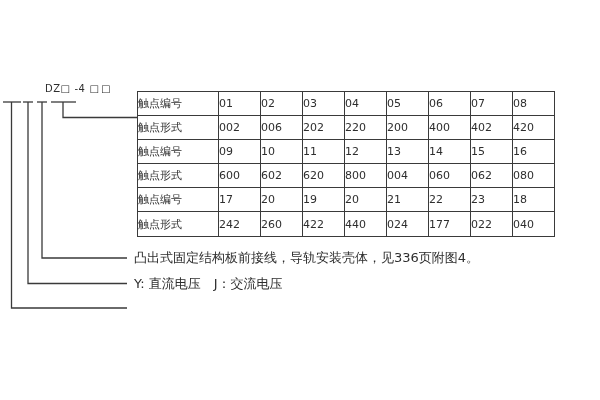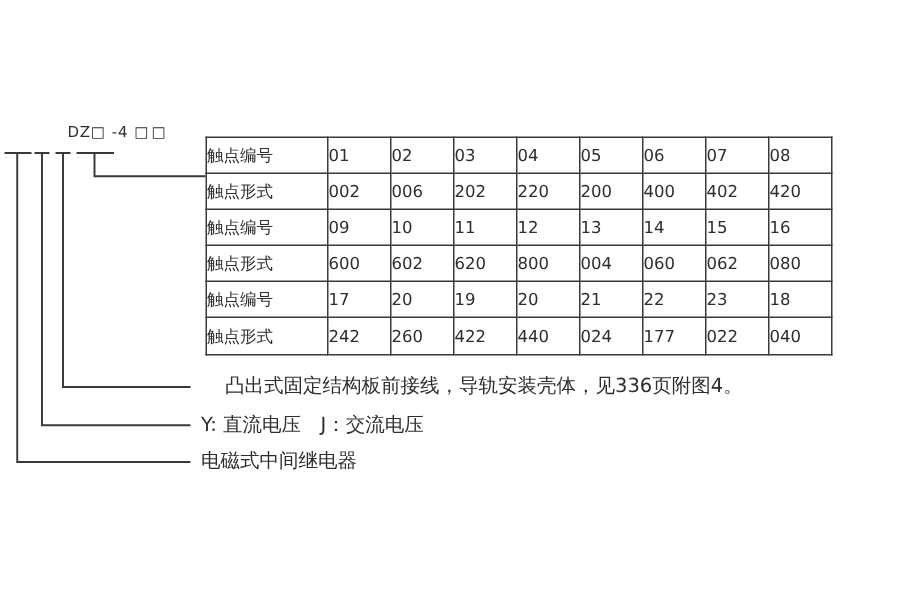--- a/index.html
+++ b/index.html
@@ -66,21 +66,21 @@
   .contact-table th{width:80px;}
   .contact-table td{width:41px;margin-left:34px;}
   .ann{
     position:absolute;
     left:134px;
     font-size:13px;
     color:var(--text);
     line-height:16px;
     white-space:pre;
   }
-  .ann1{top:250px;margin-left:16px;}
+  .ann1{top:250px;}
   .ann2{top:275.5px;text-align:right;}
   .ann3{top:300px;}
 </style>
 </head>
 <body>
 
 <div class="canvas">
 
   <svg class="lines" viewBox="0 0 600 400" aria-hidden="true">
 
@@ -163,15 +163,14 @@
           <td>024</td>
           <td>177</td>
           <td>022</td>
           <td>040</td>
         </tr>
       </tbody>
   </table>
 
   <div class="ann ann1">凸出式固定结构板前接线，导轨安装壳体，见336页附图4。</div>
   <div class="ann ann2">Y: 直流电压　J：交流电压</div>
-  <div class="ann ann3">电磁式中间继电器</div>
 
 </div>
 
 </body></html>

